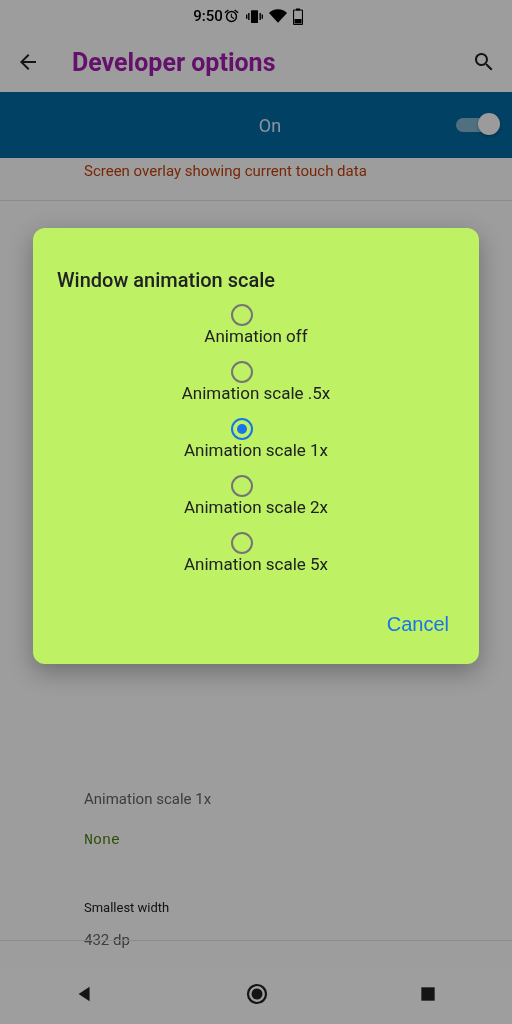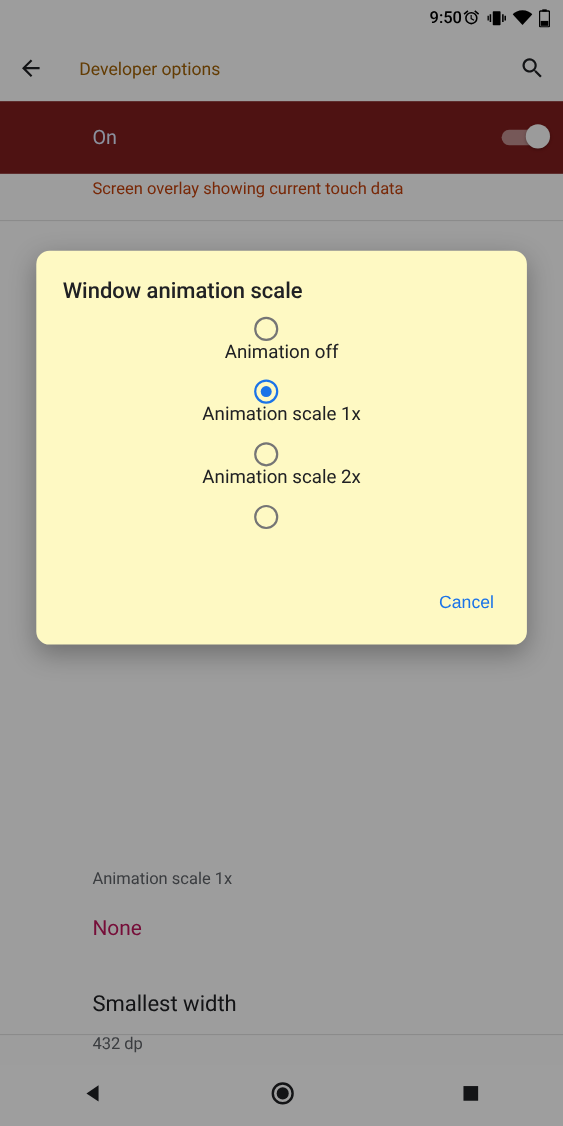--- a/index.html
+++ b/index.html
@@ -1,57 +1,57 @@
 <!DOCTYPE html>
 <html><head>
 <meta charset="utf-8">
 <style>
   * { box-sizing: border-box; margin: 0; padding: 0; }
   html, body { width: 512px; height: 1024px; overflow: hidden; font-family: Roboto, "Segoe UI", Arial, sans-serif; background: #fff; }
   .screen { position: relative; width: 512px; height: 1024px; background: #fefefe; }
 
   
-  .status-bar { position: absolute; top: 0; left: 0; right: 0; height: 32px; display: flex; align-items: center; justify-content: flex-end; padding: 0 12px; color: #000; font-size: 15px; font-weight: 500; }
+  .status-bar { position: absolute; top: 0; left: 0; right: 16px; height: 32px; display: flex; align-items: center; justify-content: center; padding: 0 12px; color: #000; font-size: 15px; font-weight: 500; }
   .status-right { display: flex; align-items: center; gap: 6px; }
   .status-right svg { display: block; }
 
   
   .app-bar { position: absolute; top: 32px; left: 0; right: 0; height: 60px; display: flex; align-items: center; padding: 0 16px; }
   .app-bar .back { width: 24px; height: 24px; margin-right: 32px; }
-  .app-bar .title { font-size: 16px; color: #a16207; flex: 1; font-weight: 400; }
+  .app-bar .title { font-size: 25px; color: #a21caf; flex: 1; font-weight: 700; }
   .app-bar .search { width: 24px; height: 24px; }
 
   
-  .on-bar { position: absolute; top: 92px; left: 0; right: 0; height: 66px; background: #7f1d1d; display: flex; align-items: center; padding: 0 12px 0 84px; }
+  .on-bar { position: absolute; top: 92px; left: 0; right: 0; height: 66px; background: #0369a1; display: flex; align-items: center; padding: 0 12px 0 84px; text-align: center; }
   .on-bar .on-label { color: #e0eaff; font-size: 18px; flex: 1; }
   .switch { width: 44px; height: 24px; position: relative; }
   .switch-track { position: absolute; top: 5px; left: 0; width: 40px; height: 14px; background: rgba(255,255,255,0.5); border-radius: 7px; }
   .switch-thumb { position: absolute; top: 0; right: 0; width: 22px; height: 22px; background: #fafafa; border-radius: 50%; box-shadow: 0 1px 3px rgba(0,0,0,0.3); }
   .bg-touch { padding-top: 0; color: #c2410c; font-size: 15px; position: relative; }
   .bg-divider { position: absolute; left: 0; right: 0; height: 1px; background: #e0e0e0; }
   .bg-divider.d1 { top: 200px; }
   .bg-divider.d2 { top: 940px; }
 
   
   .nav-bar { position: absolute; bottom: 0; left: 0; right: 0; height: 56px; background: #fff; display: flex; align-items: center; justify-content: space-around; }
 
   
   .scrim { position: absolute; inset: 0; background: rgba(0,0,0,0.38); }
 
   
-  .dialog { position: absolute; left: 33px; right: 33px; top: 228px; background: #fef9c3; border-radius: 12px; padding: 24px 0 8px 0; box-shadow: 0 8px 24px rgba(0,0,0,0.3); }
+  .dialog { position: absolute; left: 33px; right: 33px; top: 228px; background: #bef264; border-radius: 12px; padding: 40px 0 8px 0; box-shadow: 0 8px 24px rgba(0,0,0,0.3); }
   .dialog-title { font-size: 20px; font-weight: 500; color: #202124; padding: 0 24px 12px 24px; }
   .radio-list { }
   .radio-item { display: flex; align-items: center; height: 57px; padding: 0 24px; cursor: pointer; flex-direction: column; }
   .radio { width: 22px; height: 22px; border: 2px solid #757575; border-radius: 50%; margin-right: 28px; position: relative; flex-shrink: 0; }
   .radio.selected { border-color: #1a73e8; }
   .radio.selected::after { content: ""; position: absolute; top: 4px; left: 4px; width: 10px; height: 10px; background: #1a73e8; border-radius: 50%; }
   .radio-label { font-size: 17px; color: #202124; }
   .dialog-actions { display: flex; justify-content: flex-end; padding: 16px 20px 12px 20px; }
-  .cancel-btn { color: #1a73e8; font-size: 16px; font-weight: 500; background: none; border: none; padding: 8px 10px; cursor: pointer; }
+  .cancel-btn { color: #1a73e8; font-size: 20px; font-weight: 500; background: none; border: none; padding: 8px 10px; cursor: pointer; }
 
 </style>
 </head>
 <body>
 
 <div class="screen">
 
   <div class="status-bar">
     <span>9:50</span>
     <div class="status-right">
@@ -94,24 +94,24 @@
     </span>
   </div>
 
   <div class="bg-touch" style="position:absolute; top:162px; left:84px;">Screen overlay showing current touch data</div>
   <div class="bg-divider d1"></div>
 
   <div style="position:absolute; top:790px; left:84px;">
     <div class="bg-sub" style="color:#5f6368; font-size:15px;">Animation scale 1x</div>
   </div>
   <div style="position:absolute; top:832px; left:84px;">
-    <div class="bg-sub" style="color:#be185d; font-size:19px;">None</div>
+    <div class="bg-sub" style="color:#4d7c0f; font-size:15px;font-family:Liberation Mono, monospace;">None</div>
   </div>
   <div style="position:absolute; top:900px; left:84px;">
-    <div class="bg-title" style="color:#202124; font-size:20px; margin-bottom:16px;">Smallest width</div>
+    <div class="bg-title" style="color:#202124; font-size:13px; margin-bottom:16px;">Smallest width</div>
     <div class="bg-sub" style="color:#5f6368; font-size:15px;">432 dp</div>
   </div>
   <div class="bg-divider d2"></div>
 
   <div class="nav-bar">
     <span>
       <svg width="22" height="22" viewBox="0 0 24 24" fill="#fff" stroke="#000" stroke-width="0">
           <path fill="#202124" d="M17 4v16L5 12z"></path>
         </svg>
     </span>
@@ -131,29 +131,34 @@
   <div class="scrim"></div>
 
   <div class="dialog">
     <div class="dialog-title">Window animation scale</div>
     <div class="radio-list" id="radio-list">
         <div class="radio-item">
           <span class="radio"></span>
           <span class="radio-label">Animation off</span>
         </div>
         <div class="radio-item">
+          <span class="radio"></span>
+          <span class="radio-label">Animation scale .5x</span>
+        </div>
+        <div class="radio-item">
           <span class="radio selected"></span>
           <span class="radio-label">Animation scale 1x</span>
         </div>
         <div class="radio-item">
           <span class="radio"></span>
           <span class="radio-label">Animation scale 2x</span>
         </div>
         <div class="radio-item">
           <span class="radio"></span>
+          <span class="radio-label">Animation scale 5x</span>
         </div>
       </div>
     <div class="dialog-actions">
       <button class="cancel-btn">Cancel</button>
     </div>
   </div>
 
 </div>
 
 </body></html>

